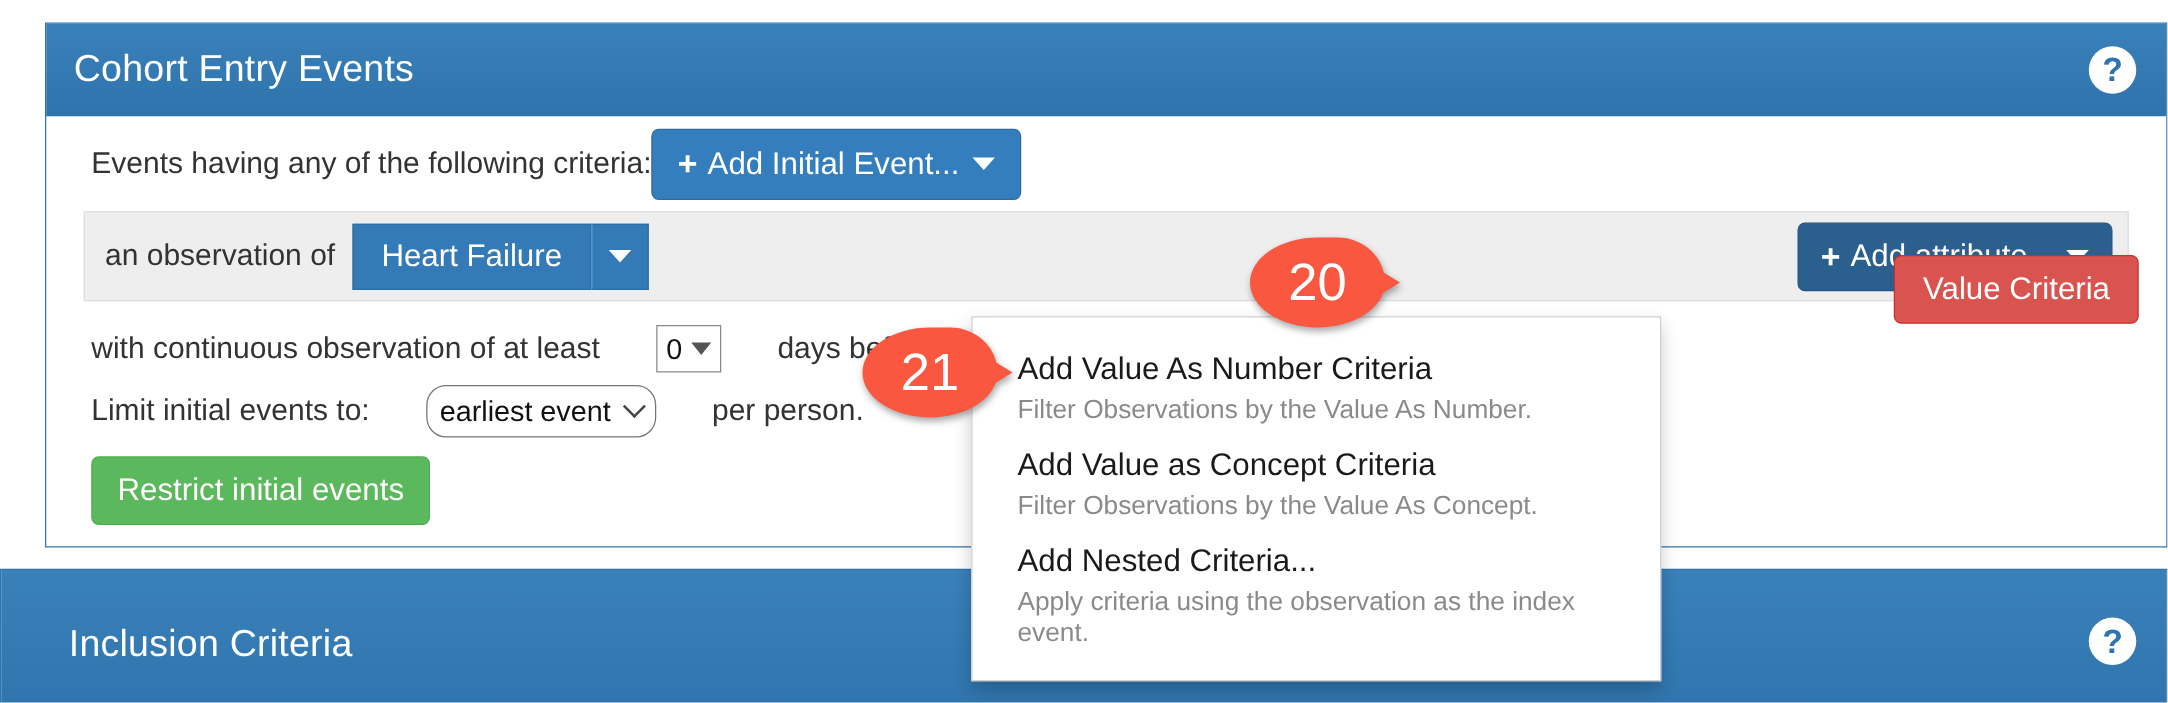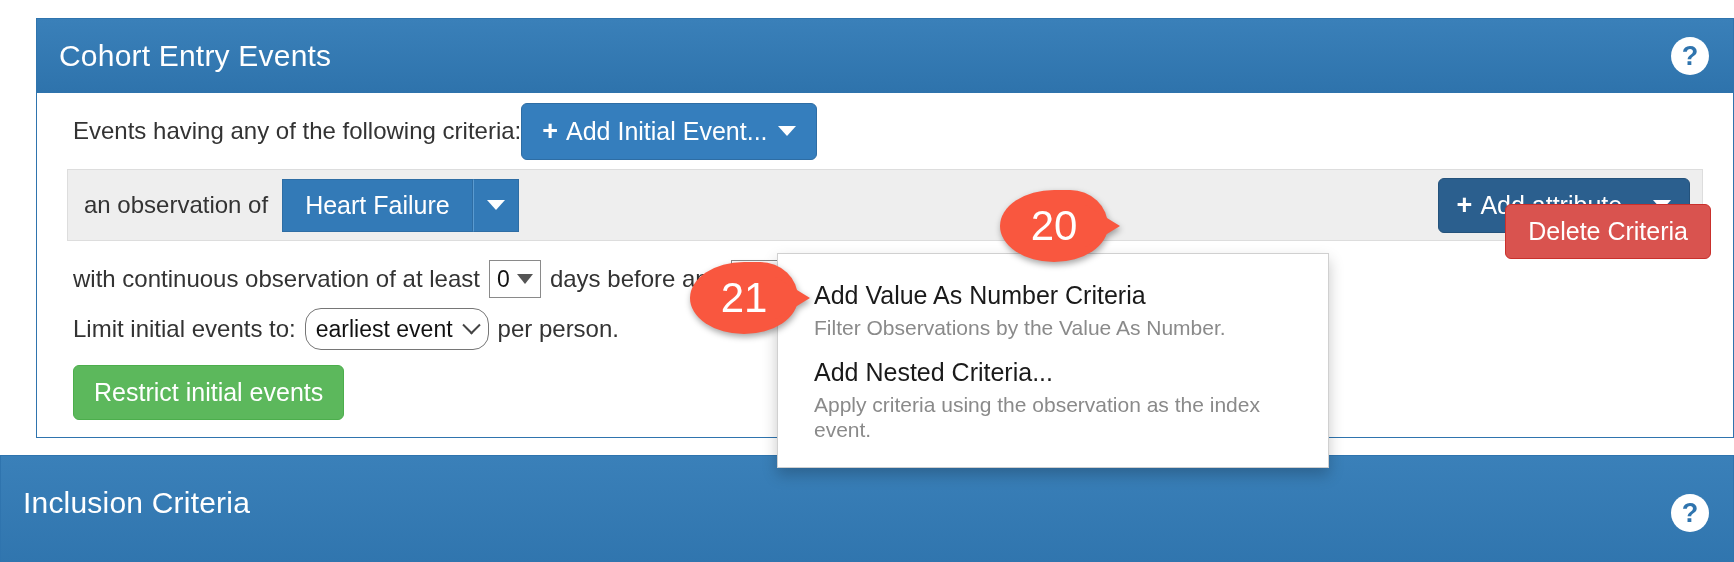--- a/index.html
+++ b/index.html
@@ -34,21 +34,21 @@
   }
   .panel-inclusion .panel-head { height: 130px; align-items: flex-start; }
   .panel-title {
     color: #ffffff;
     font-size: 30px;
     font-weight: 400;
     padding-left: 22px;
     letter-spacing: .2px;
     white-space: nowrap;
   }
-  .panel-inclusion .panel-title { padding-top: 30px; }
+  .panel-inclusion .panel-title { padding-top: 43px; margin-left: 32px; }
 
   .help-icon {
     position: absolute;
     right: 24px;
     top: 50%;
     transform: translateY(-50%);
     width: 38px; height: 38px;
     border-radius: 50%;
     background: #ffffff;
     display: flex;
@@ -188,20 +188,21 @@
   }
 
   
   .text-row {
     font-size: 24px;
     color: #333333;
     display: flex;
     align-items: center;
     margin-left: 14px;
     height: 44px;
+    gap: 36px;
   }
   .row-continuous { margin-top: 16px; }
   .row-limit { margin-top: 6px; }
 
   .num-box {
     border: 1px solid #8a8a8a;
     background: #ffffff;
     height: 38px;
     min-width: 52px;
     margin: 0 9px;
@@ -362,35 +363,39 @@
       <span>per person.</span>
     </div>
 
     <div class="restrict-wrap">
       <button class="btn btn-success">Restrict initial events</button>
     </div>
 
   </div>
 
   <div class="delete-wrap">
-    <button class="btn btn-danger">Delete Criteria</button>
+    <button class="btn btn-danger">Value Criteria</button>
   </div>
 </div>
 
 <div class="panel panel-inclusion">
   <div class="panel-head">
     <div class="panel-title">Inclusion Criteria</div>
     <div class="help-icon">?</div>
   </div>
 </div>
 
 <div class="dropdown-menu">
   <div class="dd-item">
     <div class="dd-title">Add Value As Number Criteria</div>
     <div class="dd-desc">Filter Observations by the Value As Number.</div>
+  </div>
+  <div class="dd-item">
+    <div class="dd-title">Add Value as Concept Criteria</div>
+    <div class="dd-desc">Filter Observations by the Value As Concept.</div>
   </div>
   <div class="dd-item">
     <div class="dd-title">Add Nested Criteria...</div>
     <div class="dd-desc">Apply criteria using the observation as the index event.</div>
   </div>
 </div>
 
 <div class="marker marker-20">
   <div class="marker-bubble">20</div>
   <div class="marker-tip"></div>

